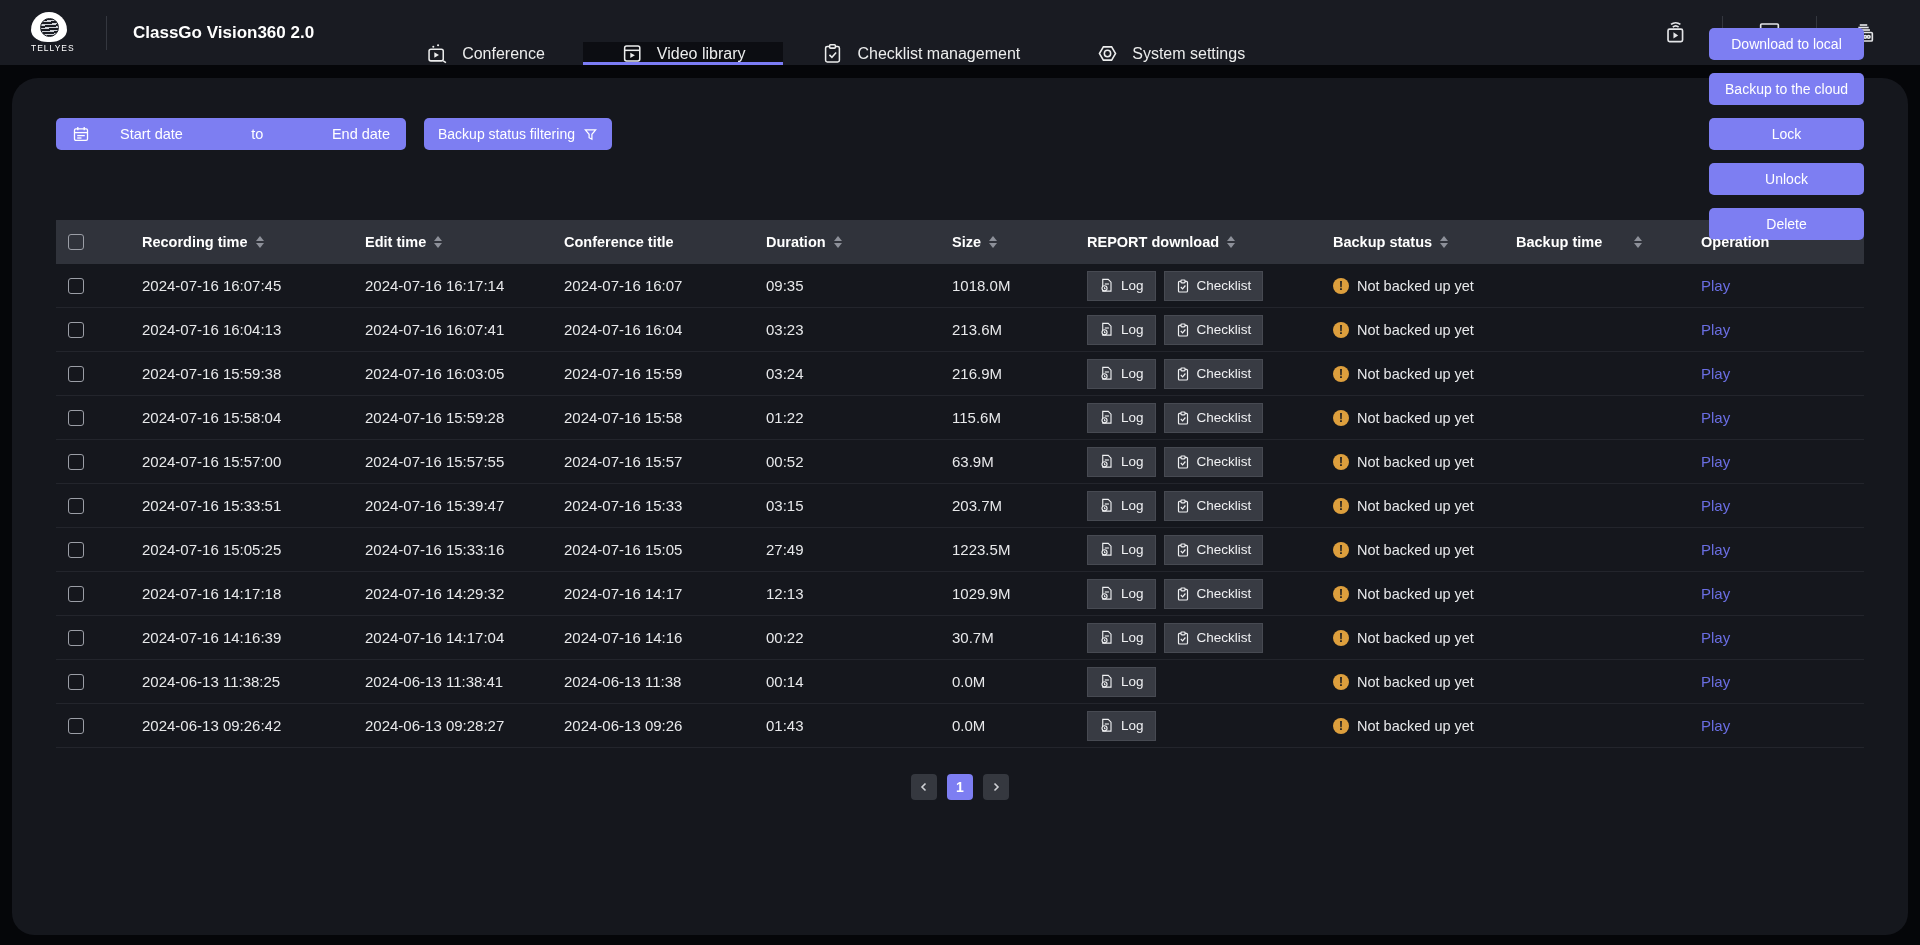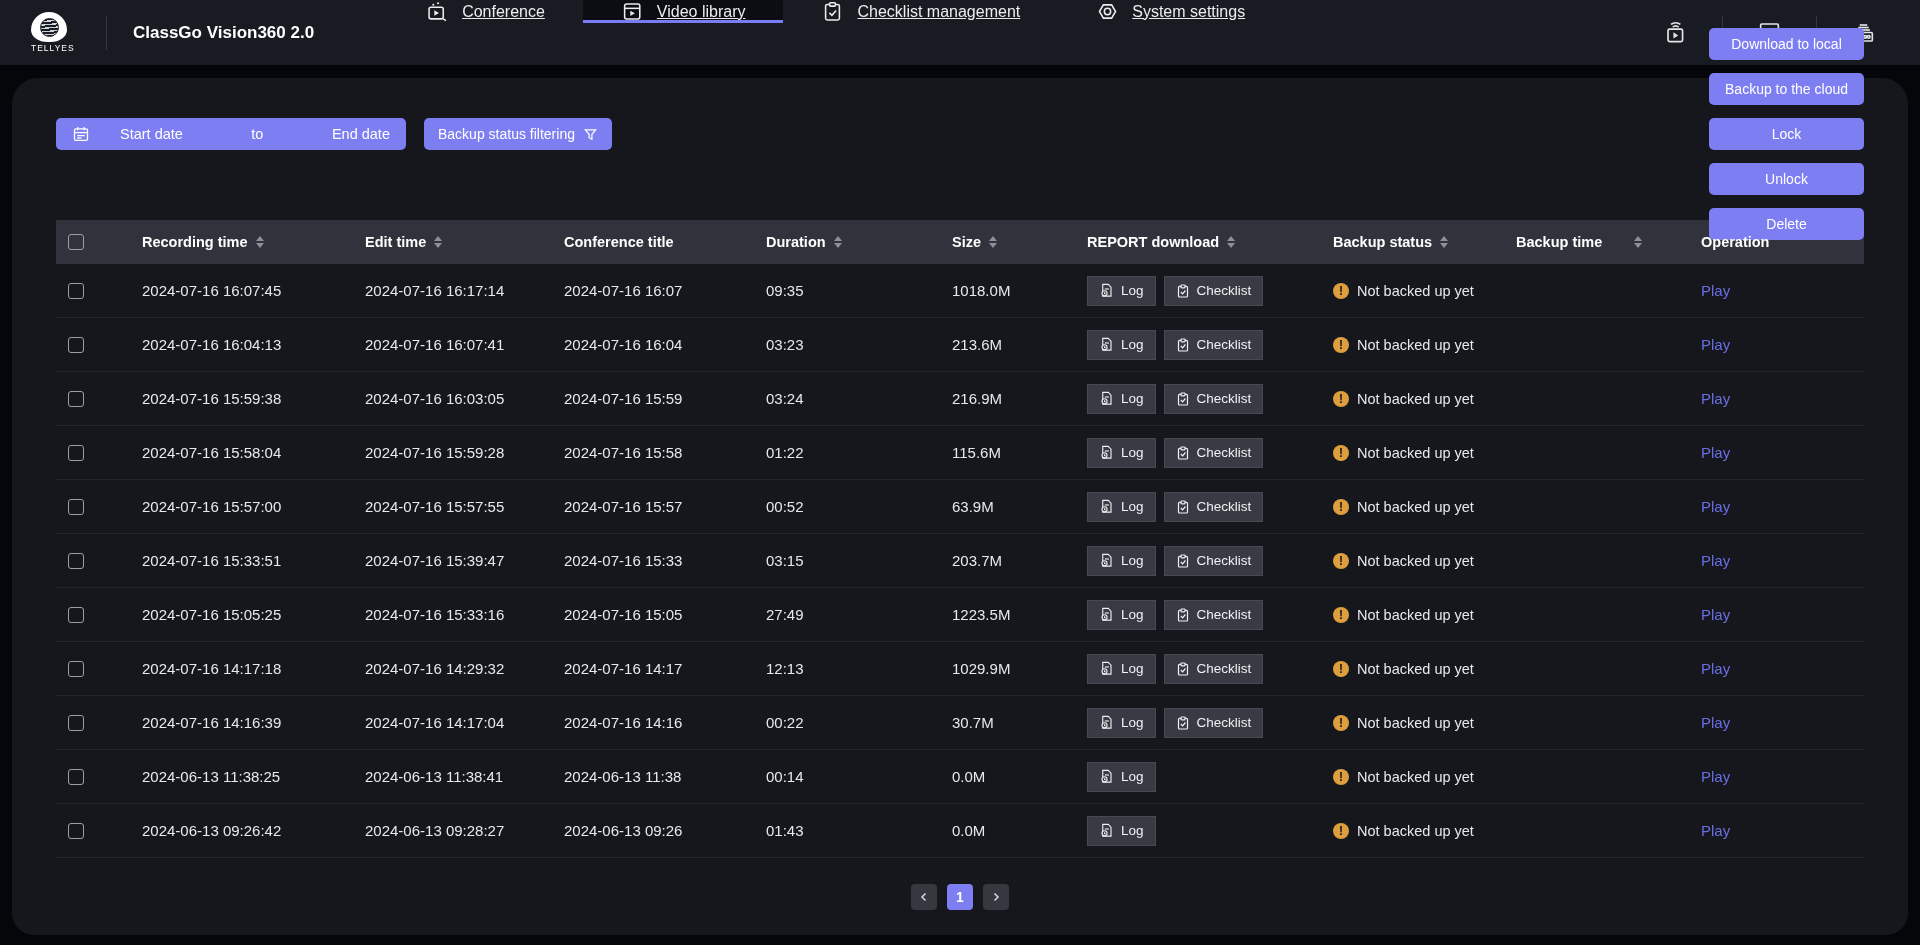--- a/index.html
+++ b/index.html
@@ -32,21 +32,21 @@
     width:19px; height:19px; border-radius:50%;
     background:repeating-linear-gradient(175deg,#1a1c23 0 2px,#cfd2d8 2px 3.4px);
     border:1.5px solid #1a1c23;
   }
   .logo-text { font-size:8.5px; letter-spacing:1px; color:#ffffff; }
   .nav-divider { width:1px; height:34px; background:#34373f; align-self:center; }
   .app-title {
     display:flex; align-items:center; padding:0 30px 0 26px;
     font-size:17px; font-weight:bold; color:#ffffff; white-space:nowrap;
   }
-  .tabs { display:flex; align-items:flex-start; margin-left:44px;text-decoration:underline; }
+  .tabs { display:flex; align-items:flex-end; margin-left:44px; }
   .tab {
     position:relative; display:flex; align-items:center; gap:13px;
     padding:0 38px; font-size:16px; color:#eceded; cursor:pointer; white-space:nowrap;
   }
   .tab.active { background:#0c0d12; }
   .tab.active::after {
     content:""; position:absolute; left:0; right:0; bottom:0; height:3px; background:#7b7cf5;
   }
   .tab .ticon { color:#eceded; }
   .nav-right { margin-left:auto; display:flex; align-items:center; padding-right:10px; }
@@ -89,21 +89,21 @@
   .cell { display:flex; align-items:center; }
   .c0 { width:86px; padding-left:12px; }
   .c1 { width:223px; } .c2 { width:199px; } .c3 { width:202px; }
   .c4 { width:186px; } .c5 { width:135px; } .c6 { width:246px; }
   .c7 { width:183px; } .c8 { width:185px;gap:24px; } .c9 { flex:1; }
   .caret { display:inline-flex; flex-direction:column; gap:2px; margin-left:8px; cursor:pointer; }
   .caret i { display:block; width:0; height:0; border-left:4.5px solid transparent; border-right:4.5px solid transparent; }
   .caret .up { border-bottom:5px solid #8d9099; }
   .caret .dn { border-top:5px solid #8d9099; }
   .row {
-    height:54px; display:flex; 
+    height:44px; display:flex; 
     border-bottom:1px solid #23252c; font-size:15px; color:#e8e9eb;
   }
   .checkbox {
     width:16px; height:16px; border:1.5px solid #9b9ea6; border-radius:3px;
     background:transparent; cursor:pointer;
   }
   .btn-dark {
     height:30px; background:#383b43; border:1px solid #474a52; border-radius:0;
     color:#f0f1f3; font-size:13.5px; display:inline-flex; align-items:center;
     gap:7px; padding:0 11px; cursor:pointer; font-family:inherit; white-space:nowrap;

